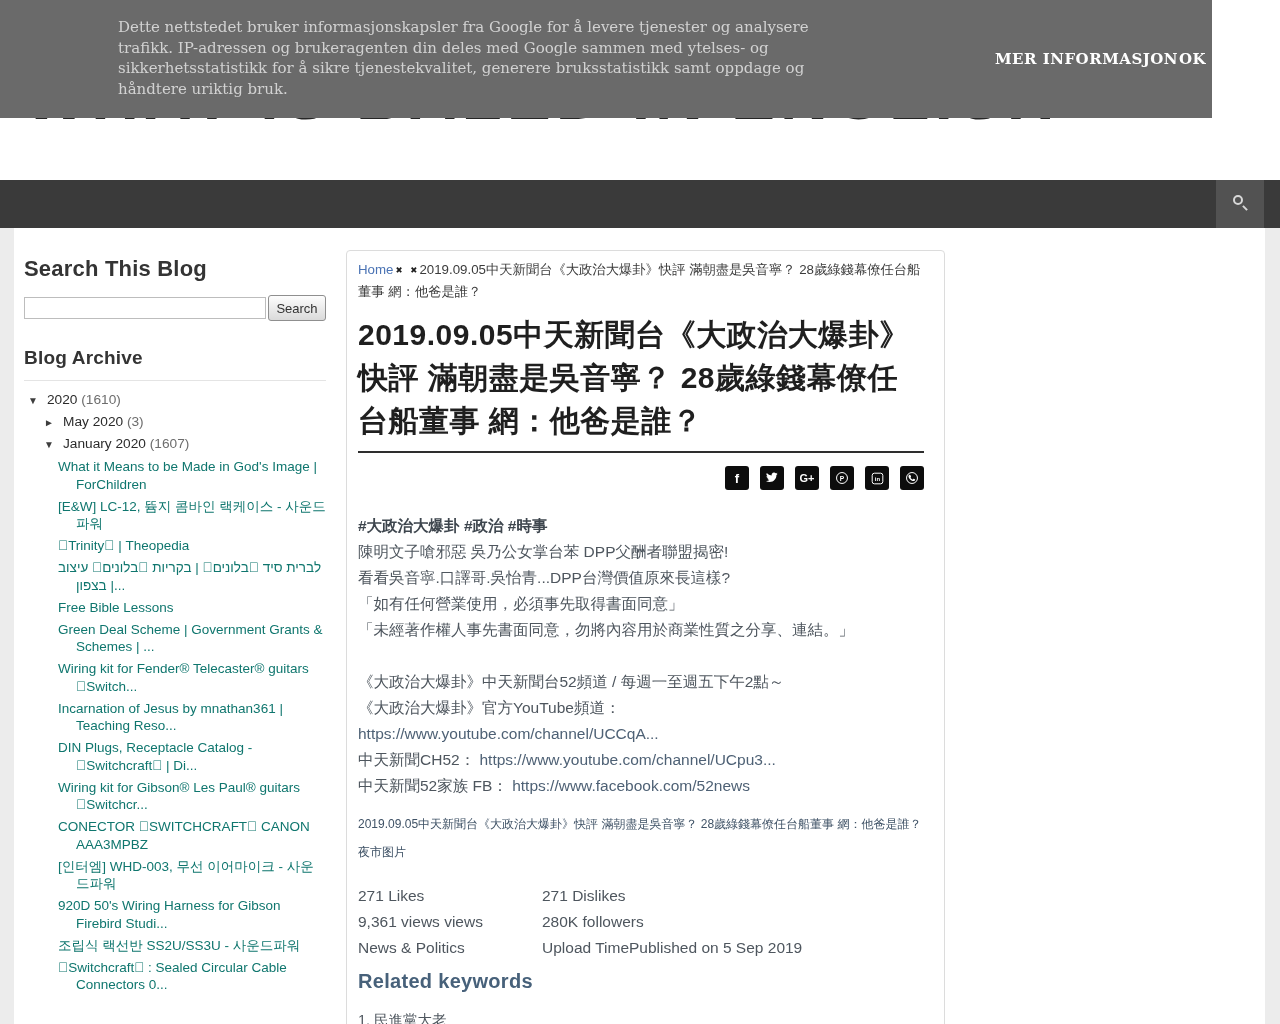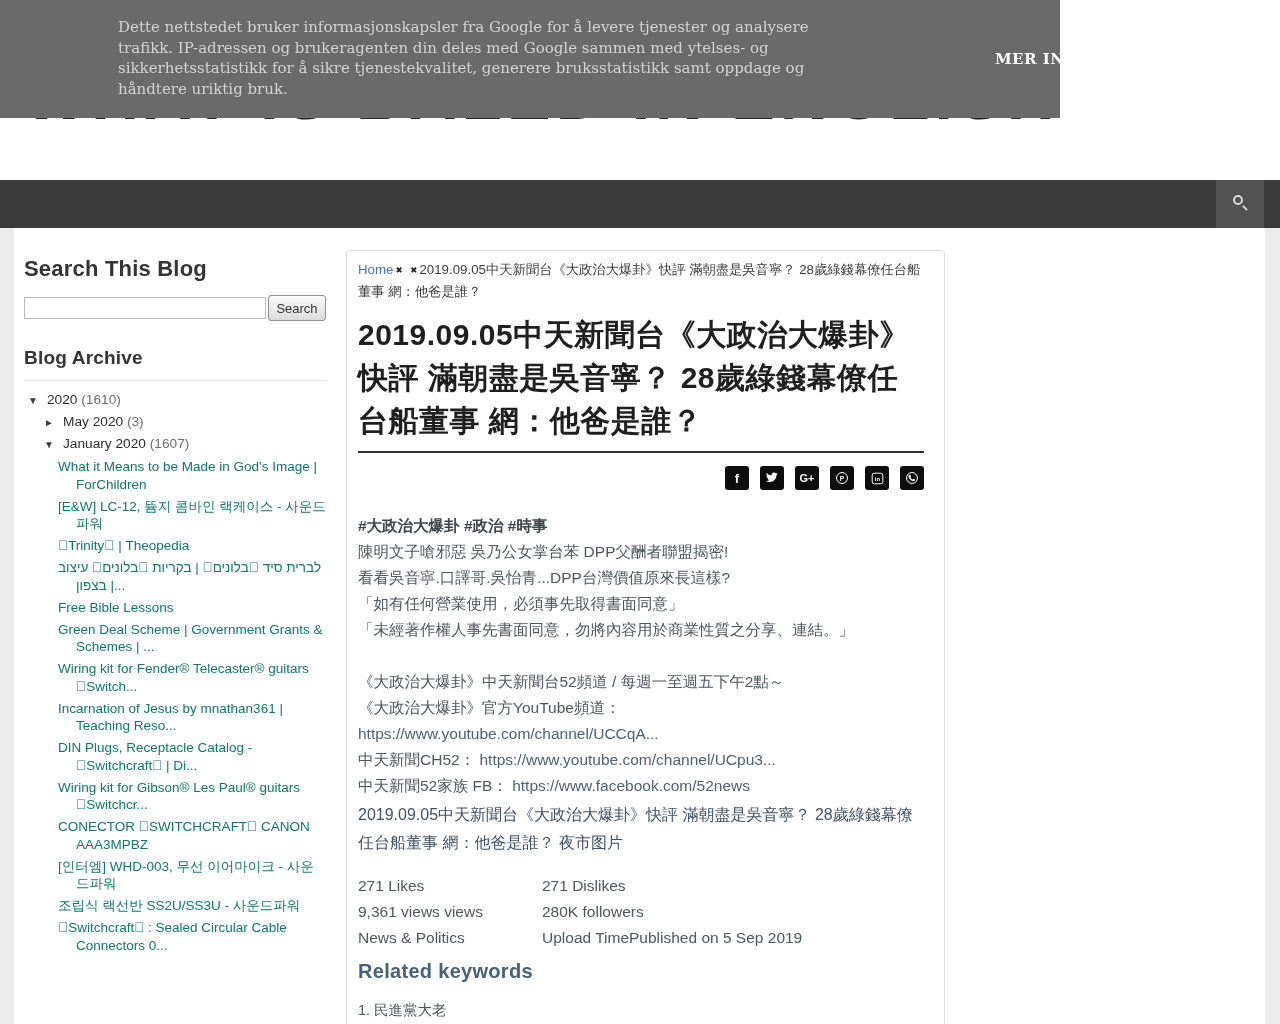--- a/index.html
+++ b/index.html
@@ -10,21 +10,21 @@
     -webkit-font-smoothing:antialiased;
   }
   
   .blog-title{
     position:absolute; left:24px; top:66px; z-index:5;
     font-size:66px; font-weight:bold; letter-spacing:5px;
     line-height:60px; color:#262626; white-space:nowrap;
   }
   
   .cookie-banner{
-    position:absolute; left:0; top:0; width:1060px; height:118px;
+    position:absolute; left:0; top:0; width:1212px; height:118px;
     background:#6a6a6a; z-index:30;padding-left:20px;
   }
   .cookie-msg{
     position:absolute; left:118px; top:17px; width:744px;
     font-family:"DejaVu Serif",serif;
     font-size:15px; line-height:20.5px; color:#d2d2d2;
   }
   .cookie-actions{ position:absolute; top:50px; left:995px; white-space:nowrap; }
   .cookie-btn{
     font-family:"DejaVu Serif",serif; font-weight:bold; font-size:15px;
@@ -99,21 +99,21 @@
   }
   .share-btn .tglyph{ font-weight:bold; font-size:13px; color:#fff;
     font-family:"Liberation Sans",sans-serif; }
   .share-btn .tglyph.small{ font-size:11px; }
   .content{ margin-top:23px; font-size:15.5px; line-height:26px; color:#4e565e; }
   .content p{ margin:0; }
   .content p.hashtags{ color:#3e464e; font-weight:bold; }
   .content p.gap-before{ margin-top:26px; }
   .content a{ color:#4e6175; text-decoration:none; cursor:pointer; }
   .big-link{
-    display:block; margin-top:2px; font-size:16px; line-height:27.5px;
+    display:block; margin-top:12px; font-size:12px; line-height:27.5px;
     color:#3f5266; text-decoration:none; cursor:pointer;
   }
   .stats{ margin-top:17px; display:grid; grid-template-columns:184px auto;
     font-size:15.5px; line-height:26px; color:#4e565e; }
   .related-heading{ margin-top:9px; font-size:20px; font-weight:bold;
     color:#47617a; letter-spacing:.3px; }
   .kw-list{ margin-top:14px; font-size:14.5px; line-height:26px; color:#4e565e; }
   .kw-list div{ cursor:pointer; }
 </style>
 </head>
@@ -172,20 +172,21 @@
         <li>Trinity | Theopedia</li>
         <li>עיצוב בלונים בקריות | בלונים לברית סיד | בצפון...</li>
         <li>Free Bible Lessons</li>
         <li>Green Deal Scheme | Government Grants &amp; Schemes | ...</li>
         <li>Wiring kit for Fender® Telecaster® guitars Switch...</li>
         <li>Incarnation of Jesus by mnathan361 | Teaching Reso...</li>
         <li>DIN Plugs, Receptacle Catalog - Switchcraft | Di...</li>
         <li>Wiring kit for Gibson® Les Paul® guitars Switchcr...</li>
         <li>CONECTOR SWITCHCRAFT CANON AAA3MPBZ</li>
         <li>[인터엠] WHD-003, 무선 이어마이크 - 사운드파워</li>
+        <li>920D 50's Wiring Harness for Gibson Firebird Studi...</li>
         <li>조립식 랙선반 SS2U/SS3U - 사운드파워</li>
         <li>Switchcraft : Sealed Circular Cable Connectors 0...</li>
 
       </ul>
     </div>
   </div>
 </div>
 
 <div class="card">
 

